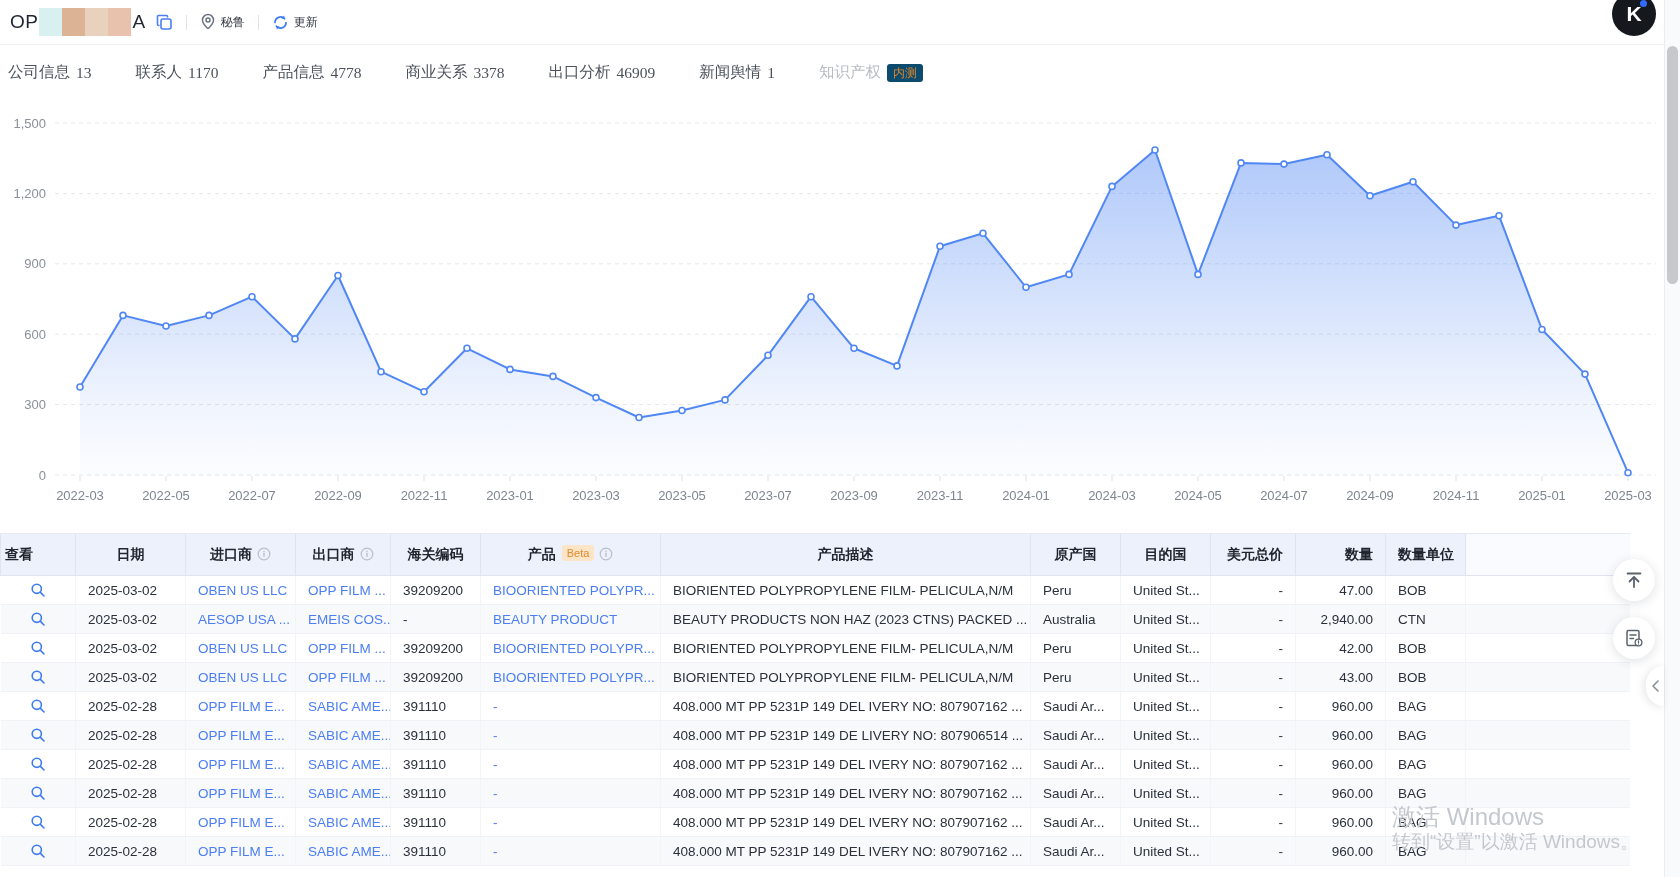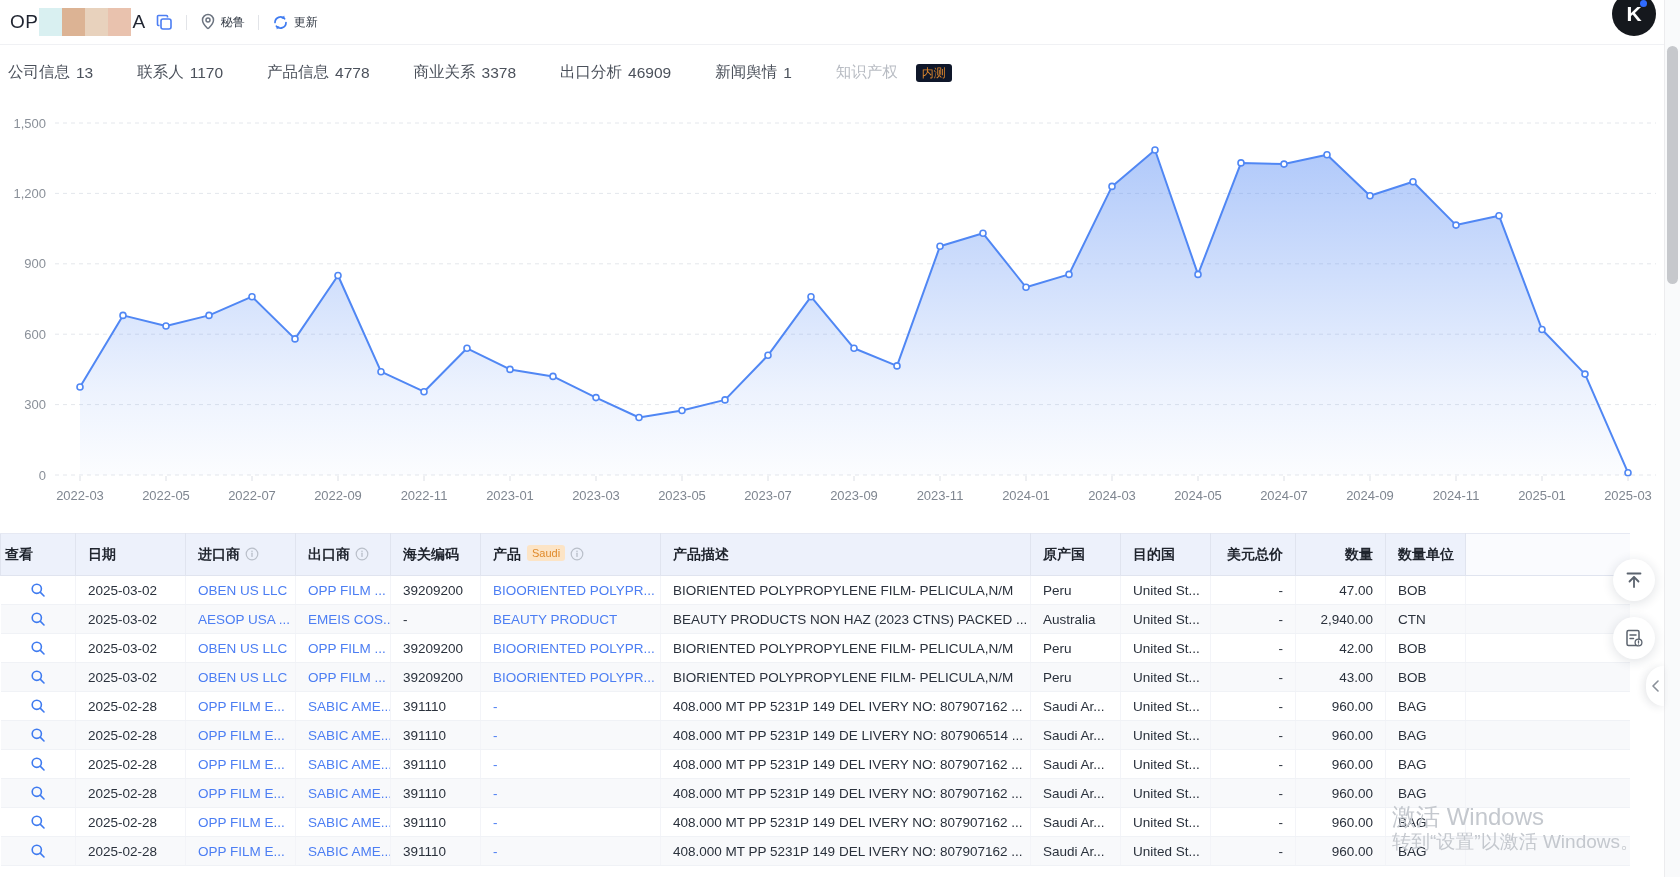--- a/index.html
+++ b/index.html
@@ -19,36 +19,36 @@
   .hdr-icon{display:inline-flex;align-items:center;justify-content:center;margin-left:10px;cursor:pointer;}
   .hdr-sep{width:1px;height:15px;background:#e2e4e8;margin:0 13px;}
   .hdr-text{font-size:12px;color:#333a45;margin-left:5px;cursor:pointer;}
 
   .avatar{position:absolute;right:24px;top:-8px;width:44px;height:44px;border-radius:50%;background:#15181d;color:#fff;display:flex;align-items:center;justify-content:center;font-size:21px;font-weight:700;z-index:9;}
   .avatar .dot{position:absolute;right:9px;top:8px;width:7px;height:7px;border-radius:50%;background:#2f6bff;}
 
   
   .tabs{position:absolute;top:45px;left:0;width:1508px;height:55px;display:flex;align-items:center;padding-left:8px;background:#fff;z-index:4;}
   .tab{position:relative;height:55px;display:flex;align-items:center;margin-right:44px;font-size:15.5px;color:#4b515b;cursor:pointer;white-space:nowrap;}
-  .tab .cnt{margin-left:6px;}
+  .tab .cnt{margin-left:6px;font-family:Liberation Serif, serif;}
   .tab.active{color:#3370ff;}
   .tab.active::after{content:"";position:absolute;left:0;right:0;bottom:2px;height:3px;border-radius:2px;background:#3370ff;}
   .tab.disabled{color:#b8bcc3;}
-  .tab-badge{display:inline-block;margin-left:18px;background:#0f172a;color:#dd862c;font-size:12px;line-height:18px;height:18px;padding:0 6px;border-radius:3px;}
+  .tab-badge{display:inline-block;margin-left:6px;background:#0c4a6e;color:#dd862c;font-size:12px;line-height:18px;height:18px;padding:0 6px;border-radius:3px;}
 
   
   .chart{position:absolute;top:100px;left:0;width:1680px;height:430px;}
   .chart svg{display:block;}
   .ytick{font-size:13px;fill:#8a9099;font-family:"Liberation Sans","DejaVu Sans",sans-serif;}
   .xtick{font-size:13px;fill:#7f8690;font-family:"Liberation Sans","DejaVu Sans",sans-serif;}
 
   
   .table-wrap{position:absolute;top:533px;left:0;width:1630px;overflow:hidden;}
   table{border-collapse:collapse;table-layout:fixed;width:1630px;}
-  thead th{height:42px;background:#edf1fb;font-weight:700;color:#20252e;font-size:14px;text-align:left;padding:0 12px;border:1px solid #e0e4ef;border-top:1px solid #e6e9f3;white-space:nowrap;overflow:hidden;}
+  thead th{height:42px;background:#edf1fb;font-weight:700;color:#20252e;font-size:14px;text-align:center;padding:0 12px;border:1px solid #e0e4ef;border-top:1px solid #e6e9f3;white-space:nowrap;overflow:hidden;}
   thead th.c-view{text-align:left;padding:0 4px;}
   thead th.a-right{text-align:right;}
   thead th.c-extra{background:#fafbfe;}
   tbody td{height:29px;font-size:13.5px;color:#2a313c;padding:0 12px;border-bottom:1px solid #f0f2f6;border-right:1px solid #f3f4f8;white-space:nowrap;overflow:hidden;text-overflow:clip;background:transparent;}
   tbody td.c-view{text-align:center;padding:0;}
   tbody td.a-right{text-align:right;}
   tbody td:last-child{border-right:1px solid #e6e9f1;}
   tbody tr.even{background:#f8f9fb;}
   .link{color:#4c7ef3;cursor:pointer;}
   .view-btn{display:inline-flex;align-items:center;justify-content:center;width:22px;height:22px;cursor:pointer;vertical-align:middle;}
@@ -259,21 +259,21 @@
                   <circle cx="7" cy="7" r="5.8" fill="none" stroke="#b9bfc9" stroke-width="1.2"></circle>
                   <path d="M7 6.2v3.2" stroke="#b9bfc9" stroke-width="1.3" stroke-linecap="round"></path>
                   <circle cx="7" cy="4.2" r=".8" fill="#b9bfc9"></circle>
                 </svg></span></th>
             <th class="" style="width:95px"><span>出口商</span><span class="info-ic"><svg width="14" height="14" viewBox="0 0 14 14">
                   <circle cx="7" cy="7" r="5.8" fill="none" stroke="#b9bfc9" stroke-width="1.2"></circle>
                   <path d="M7 6.2v3.2" stroke="#b9bfc9" stroke-width="1.3" stroke-linecap="round"></path>
                   <circle cx="7" cy="4.2" r=".8" fill="#b9bfc9"></circle>
                 </svg></span></th>
             <th class="" style="width:90px"><span>海关编码</span></th>
-            <th class="" style="width:180px"><span>产品</span><span class="beta-badge">Saudi</span><span class="info-ic"><svg width="14" height="14" viewBox="0 0 14 14">
+            <th class="" style="width:180px"><span>产品</span><span class="beta-badge">Beta</span><span class="info-ic"><svg width="14" height="14" viewBox="0 0 14 14">
                   <circle cx="7" cy="7" r="5.8" fill="none" stroke="#b9bfc9" stroke-width="1.2"></circle>
                   <path d="M7 6.2v3.2" stroke="#b9bfc9" stroke-width="1.3" stroke-linecap="round"></path>
                   <circle cx="7" cy="4.2" r=".8" fill="#b9bfc9"></circle>
                 </svg></span></th>
             <th class="" style="width:370px"><span>产品描述</span></th>
             <th class="" style="width:90px"><span>原产国</span></th>
             <th class="" style="width:90px"><span>目的国</span></th>
             <th class="a-right" style="width:85px"><span>美元总价</span></th>
             <th class="a-right" style="width:90px"><span>数量</span></th>
             <th class="" style="width:80px"><span>数量单位</span></th>

